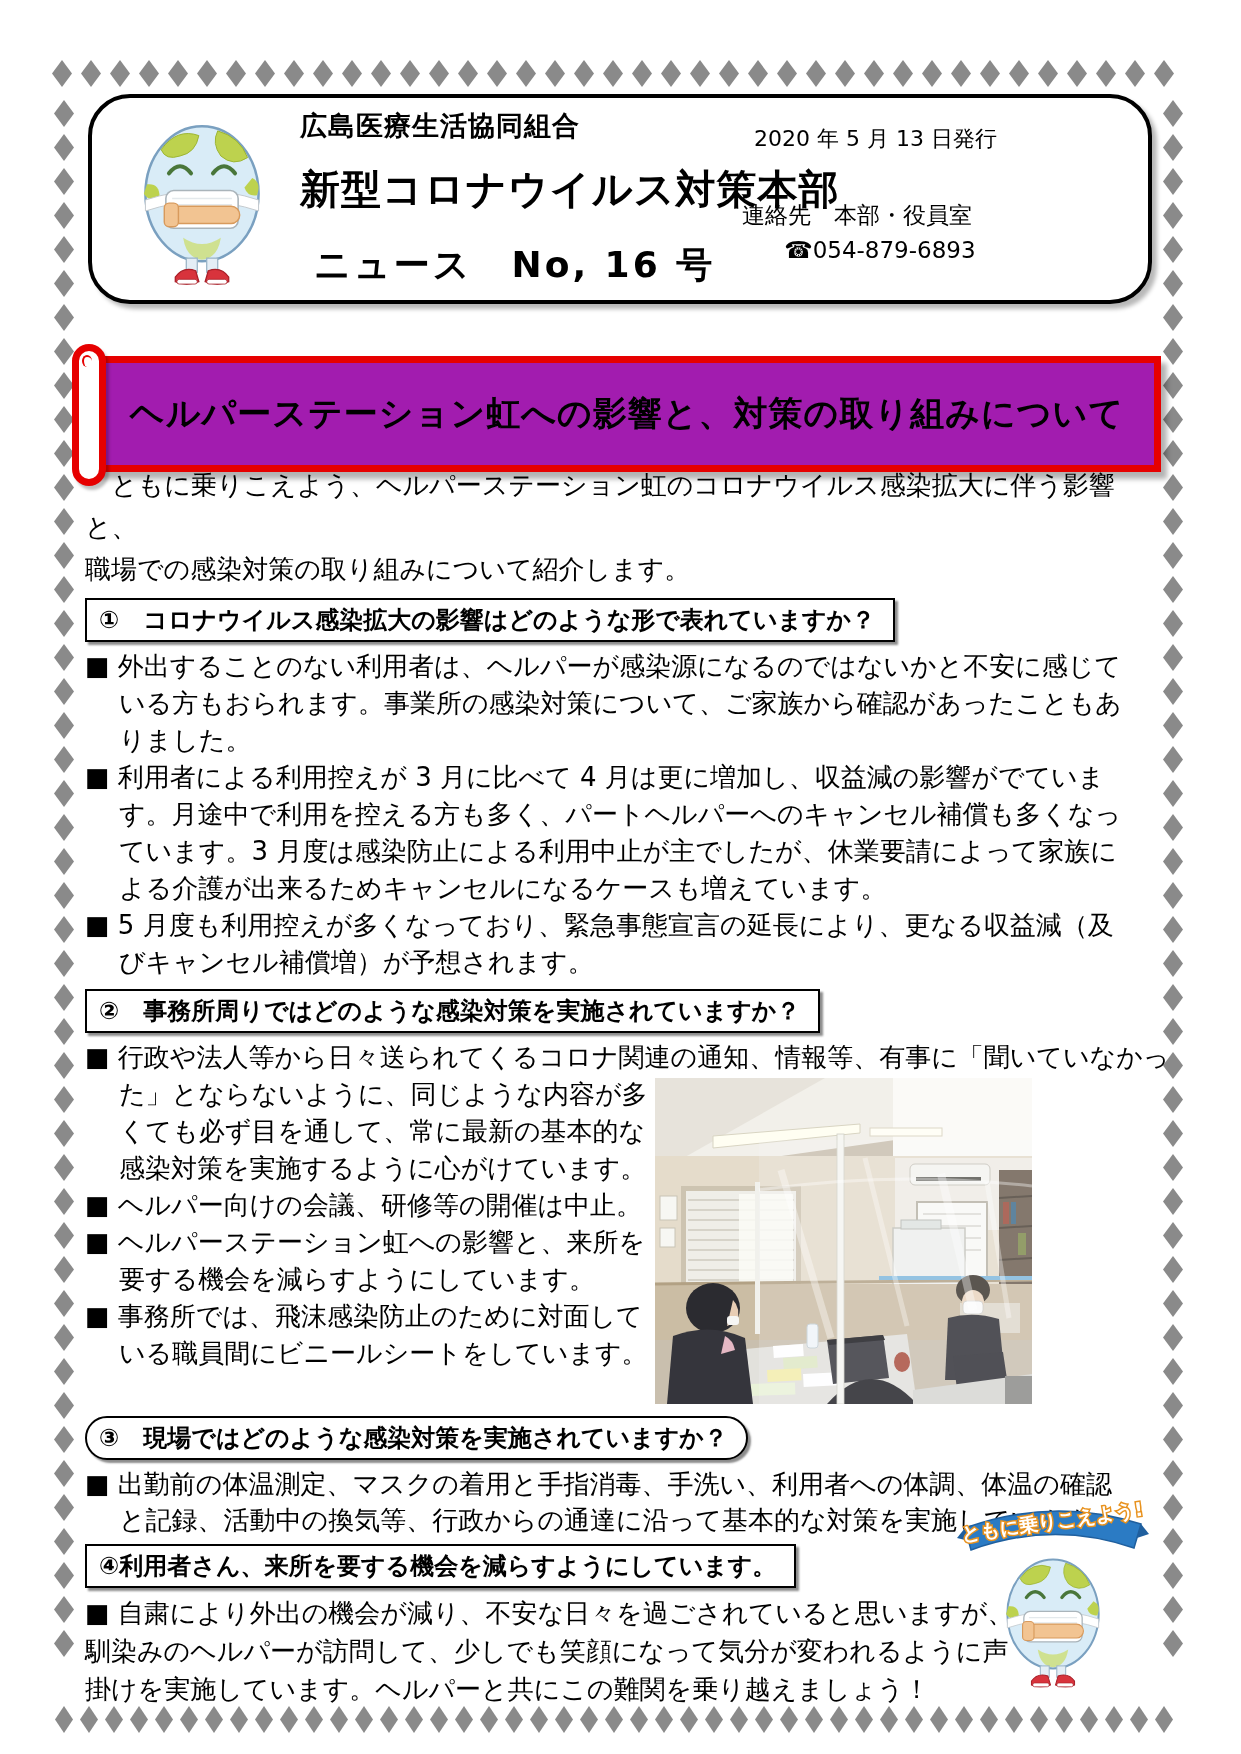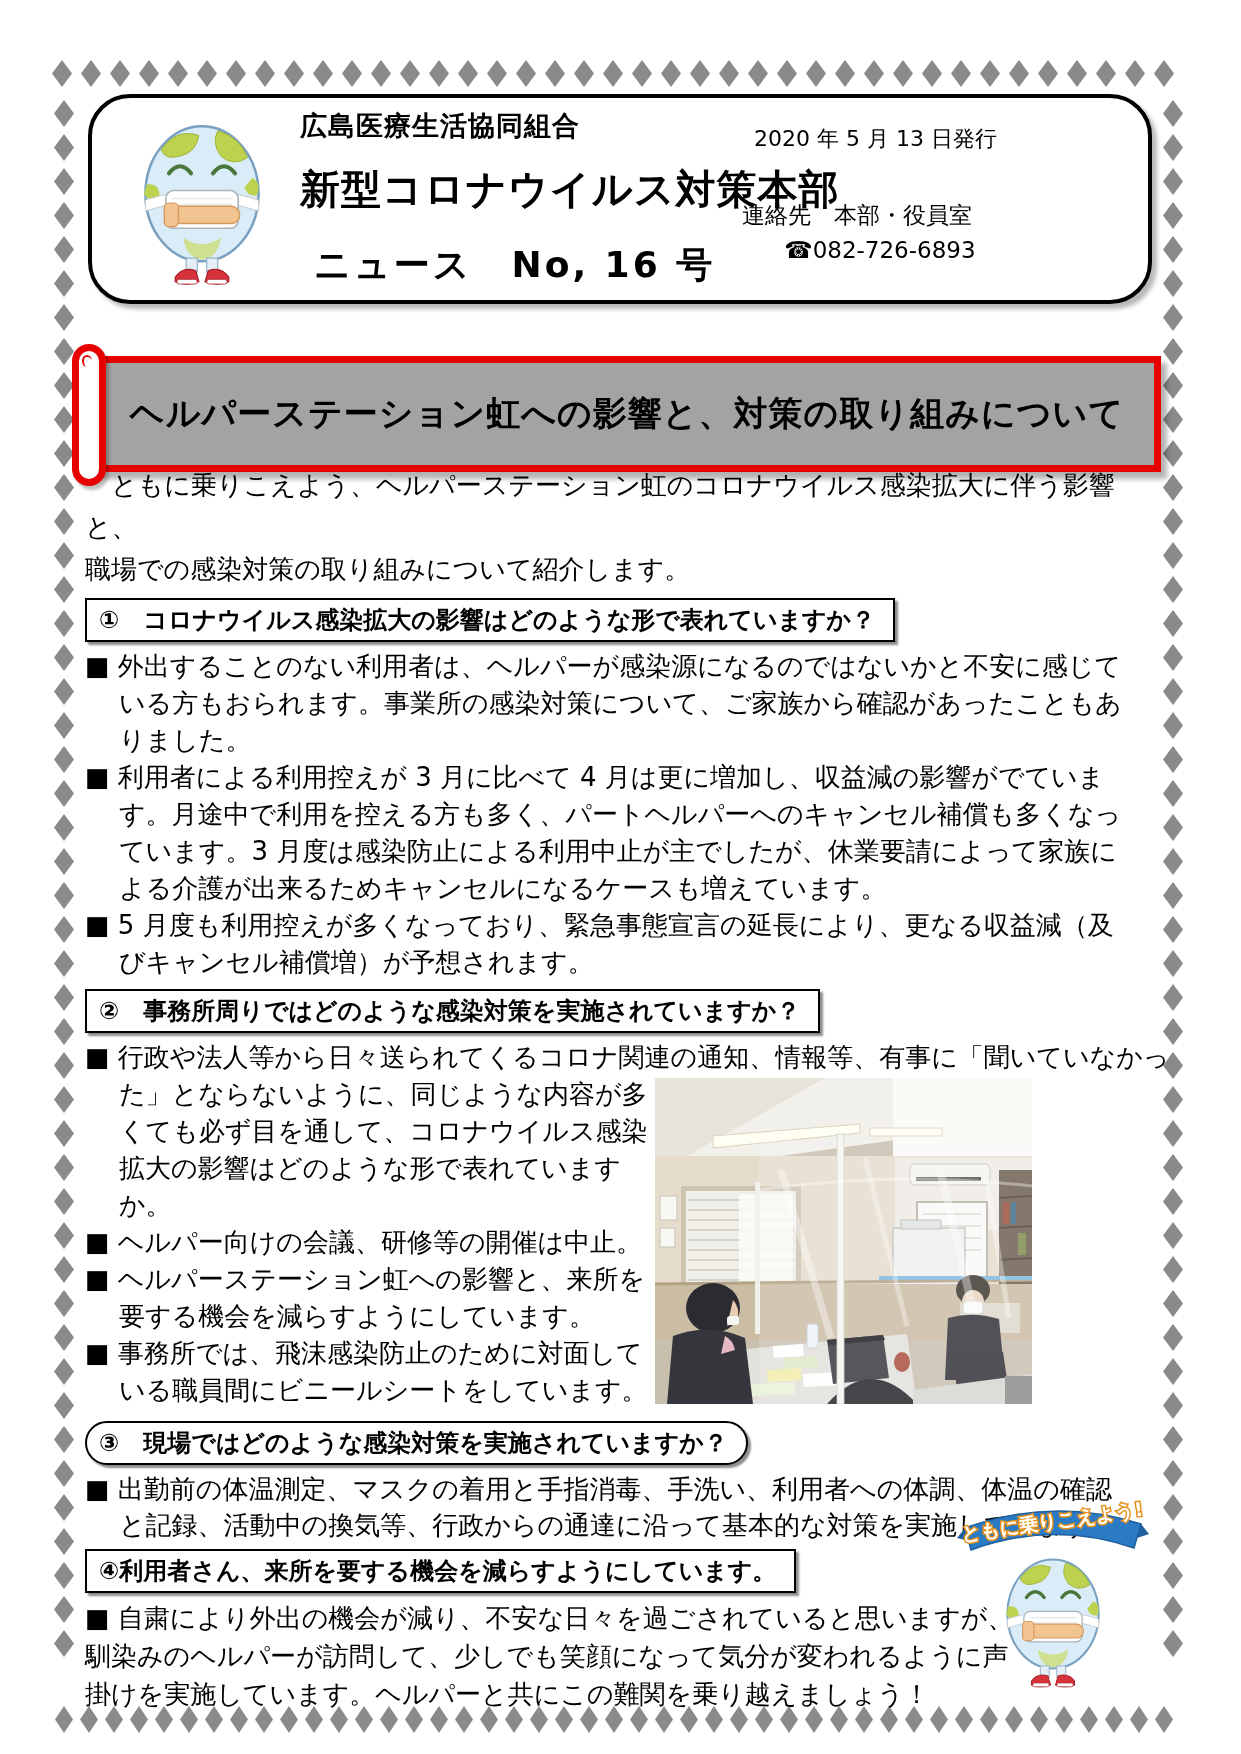--- a/index.html
+++ b/index.html
@@ -24,21 +24,21 @@
   .head-org{font-size:27px;font-weight:bold;letter-spacing:1px;}
   .head-title{font-size:40px;font-weight:bold;margin-top:18px;letter-spacing:1px;white-space:nowrap;}
   .head-issue{font-size:36px;font-weight:bold;margin-top:24px;letter-spacing:3px;padding-left:14px;white-space:nowrap;}
   .head-right{position:absolute;left:742px;top:108px;width:290px;font-size:22px;}
   .head-date{padding-left:12px;}
   .head-contact{margin-top:46px;font-size:23px;}
   .head-phone{margin-top:6px;font-size:23px;padding-left:42px;}
 
   
   .red-box{position:absolute;left:93px;top:340px;width:1068px;height:116px;box-sizing:border-box;
-      border:7px solid #e60000;background:#a3a3a3;box-shadow:6px 7px 5px rgba(0,0,0,.3);
+      border:7px solid #e60000;background:#a21caf;box-shadow:6px 7px 5px rgba(0,0,0,.3);
       display:flex;align-items:center;justify-content:center;}
   .red-box .txt{font-size:34px;font-weight:bold;letter-spacing:1px;white-space:nowrap;}
   .red-capsule{position:absolute;left:72px;top:328px;width:34px;height:142px;box-sizing:border-box;
       border:7px solid #e60000;border-radius:17px;background:#fff;
       box-shadow:3px 4px 3px rgba(0,0,0,.25);}
   .red-capsule:before{content:"";position:absolute;left:3px;top:4px;width:8px;height:10px;
       border-radius:50%;background:#fff;border:2px solid #e60000;border-right:none;border-bottom:none;}
 
   
   .content{position:absolute;left:85px;top:448px;width:1042px;font-size:26px;}
@@ -283,21 +283,21 @@
     <use href="#mascot-globe"></use>
   </svg>
   <div class="head-center">
     <div class="head-org">広島医療生活協同組合</div>
     <div class="head-title">新型コロナウイルス対策本部</div>
     <div class="head-issue">ニュース　No, 16 号</div>
   </div>
   <div class="head-right">
     <div class="head-date">2020 年 5 月 13 日発行</div>
     <div class="head-contact">連絡先　本部・役員室</div>
-    <div class="head-phone">☎082-726-6893</div>
+    <div class="head-phone">☎054-879-6893</div>
   </div>
 
   <div class="red-box">
     <span class="txt">ヘルパーステーション虹への影響と、対策の取り組みについて</span>
   </div>
   <div class="red-capsule"></div>
 
   <div class="content">
     <div class="intro">
       <div>　ともに乗りこえよう、ヘルパーステーション虹のコロナウイルス感染拡大に伴う影響と、</div>
@@ -308,21 +308,21 @@
     <div class="bullets">
       <p class="bullet">■ 外出することのない利用者は、ヘルパーが感染源になるのではないかと不安に感じている方もおられます。事業所の感染対策について、ご家族から確認があったこともありました。</p>
       <p class="bullet">■ 利用者による利用控えが 3 月に比べて 4 月は更に増加し、収益減の影響がでています。月途中で利用を控える方も多く、パートヘルパーへのキャンセル補償も多くなっています。3 月度は感染防止による利用中止が主でしたが、休業要請によって家族による介護が出来るためキャンセルになるケースも増えています。</p>
       <p class="bullet">■ 5 月度も利用控えが多くなっており、緊急事態宣言の延長により、更なる収益減（及びキャンセル補償増）が予想されます。</p>
     </div>
 
     <div class="sec-box mt8">②　事務所周りではどのような感染対策を実施されていますか？</div>
     <div class="oneline">■ 行政や法人等から日々送られてくるコロナ関連の通知、情報等、有事に「聞いていなかっ</div>
     <div class="two-col">
       <div class="col-left">
-        <p class="cont">た」とならないように、同じような内容が多くても必ず目を通して、コロナウイルス感染拡大の影響はどのような形で表れていますか。</p>
+        <p class="cont">た」とならないように、同じような内容が多くても必ず目を通して、常に最新の基本的な感染対策を実施するように心がけています。</p>
         <p class="bullet">■ ヘルパー向けの会議、研修等の開催は中止。</p>
         <p class="bullet">■ ヘルパーステーション虹への影響と、来所を要する機会を減らすようにしています。</p>
         <p class="bullet">■ 事務所では、飛沫感染防止のために対面している職員間にビニールシートをしています。</p>
       </div>
 
       <div class="photo">
         <svg viewBox="0 0 377 326" width="377" height="326">
           <rect x="0" y="0" width="377" height="326" fill="#c9bfae"></rect>
           <polygon points="0,0 377,0 377,80 240,62 0,96" fill="#f2f0ea"></polygon>
           <polygon points="0,0 170,0 0,96" fill="#e7e3db"></polygon>

